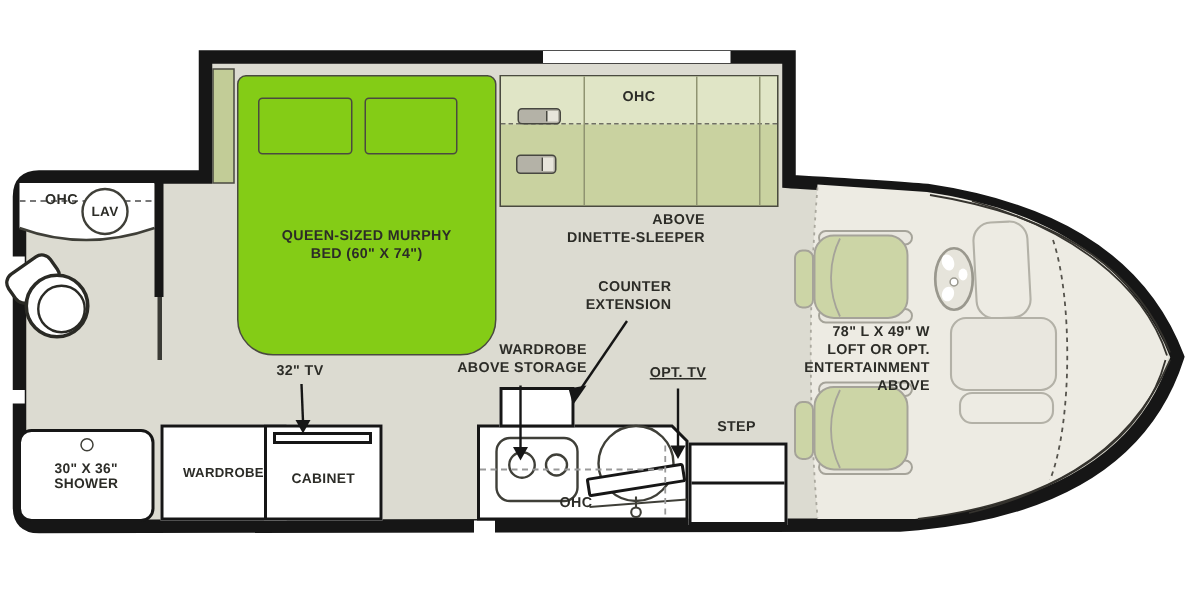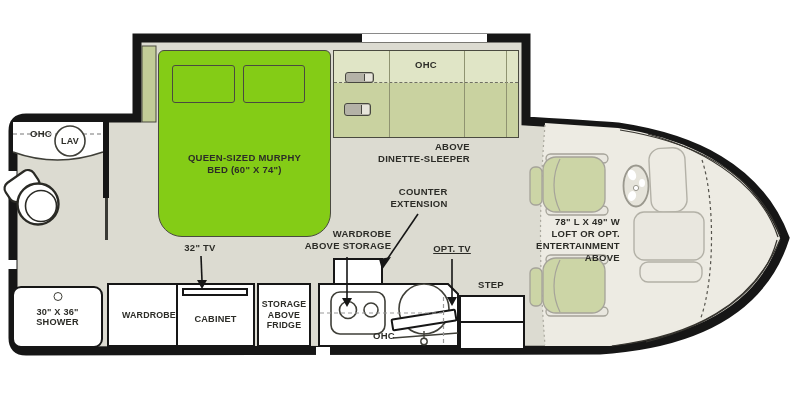--- a/index.html
+++ b/index.html
@@ -146,25 +146,20 @@
 
   <div class="box" style="left:107px;top:283px;width:84px;height:64px;">
     <span class="bl sm">WARDROBE</span>
   </div>
 
   <div class="box" style="left:176px;top:283px;width:79px;height:64px;">
     <div class="tvbar"></div>
     <span class="bl" style="font-size:9.2px;margin-top:8px;">CABINET</span>
   </div>
 
-  <div class="box" style="left:257px;top:283px;width:54px;height:64px;">
-    <span class="bl sm">STORAGE</span>
-    <span class="bl sm">ABOVE</span>
-    <span class="bl sm">FRIDGE</span>
-  </div>
 
   <div class="box" style="left:459px;top:295px;width:66px;height:55px;">
     <div class="stepline"></div>
   </div>
 
   <div class="label" style="left:41px;top:128px;">OHC</div>
   <div class="label" style="left:70px;top:135px;font-size:9px;">LAV</div>
   <div class="label" style="left:200px;top:242px;">32" TV</div>
   <div class="label" style="left:424px;top:141px;">
     <div>ABOVE</div>

